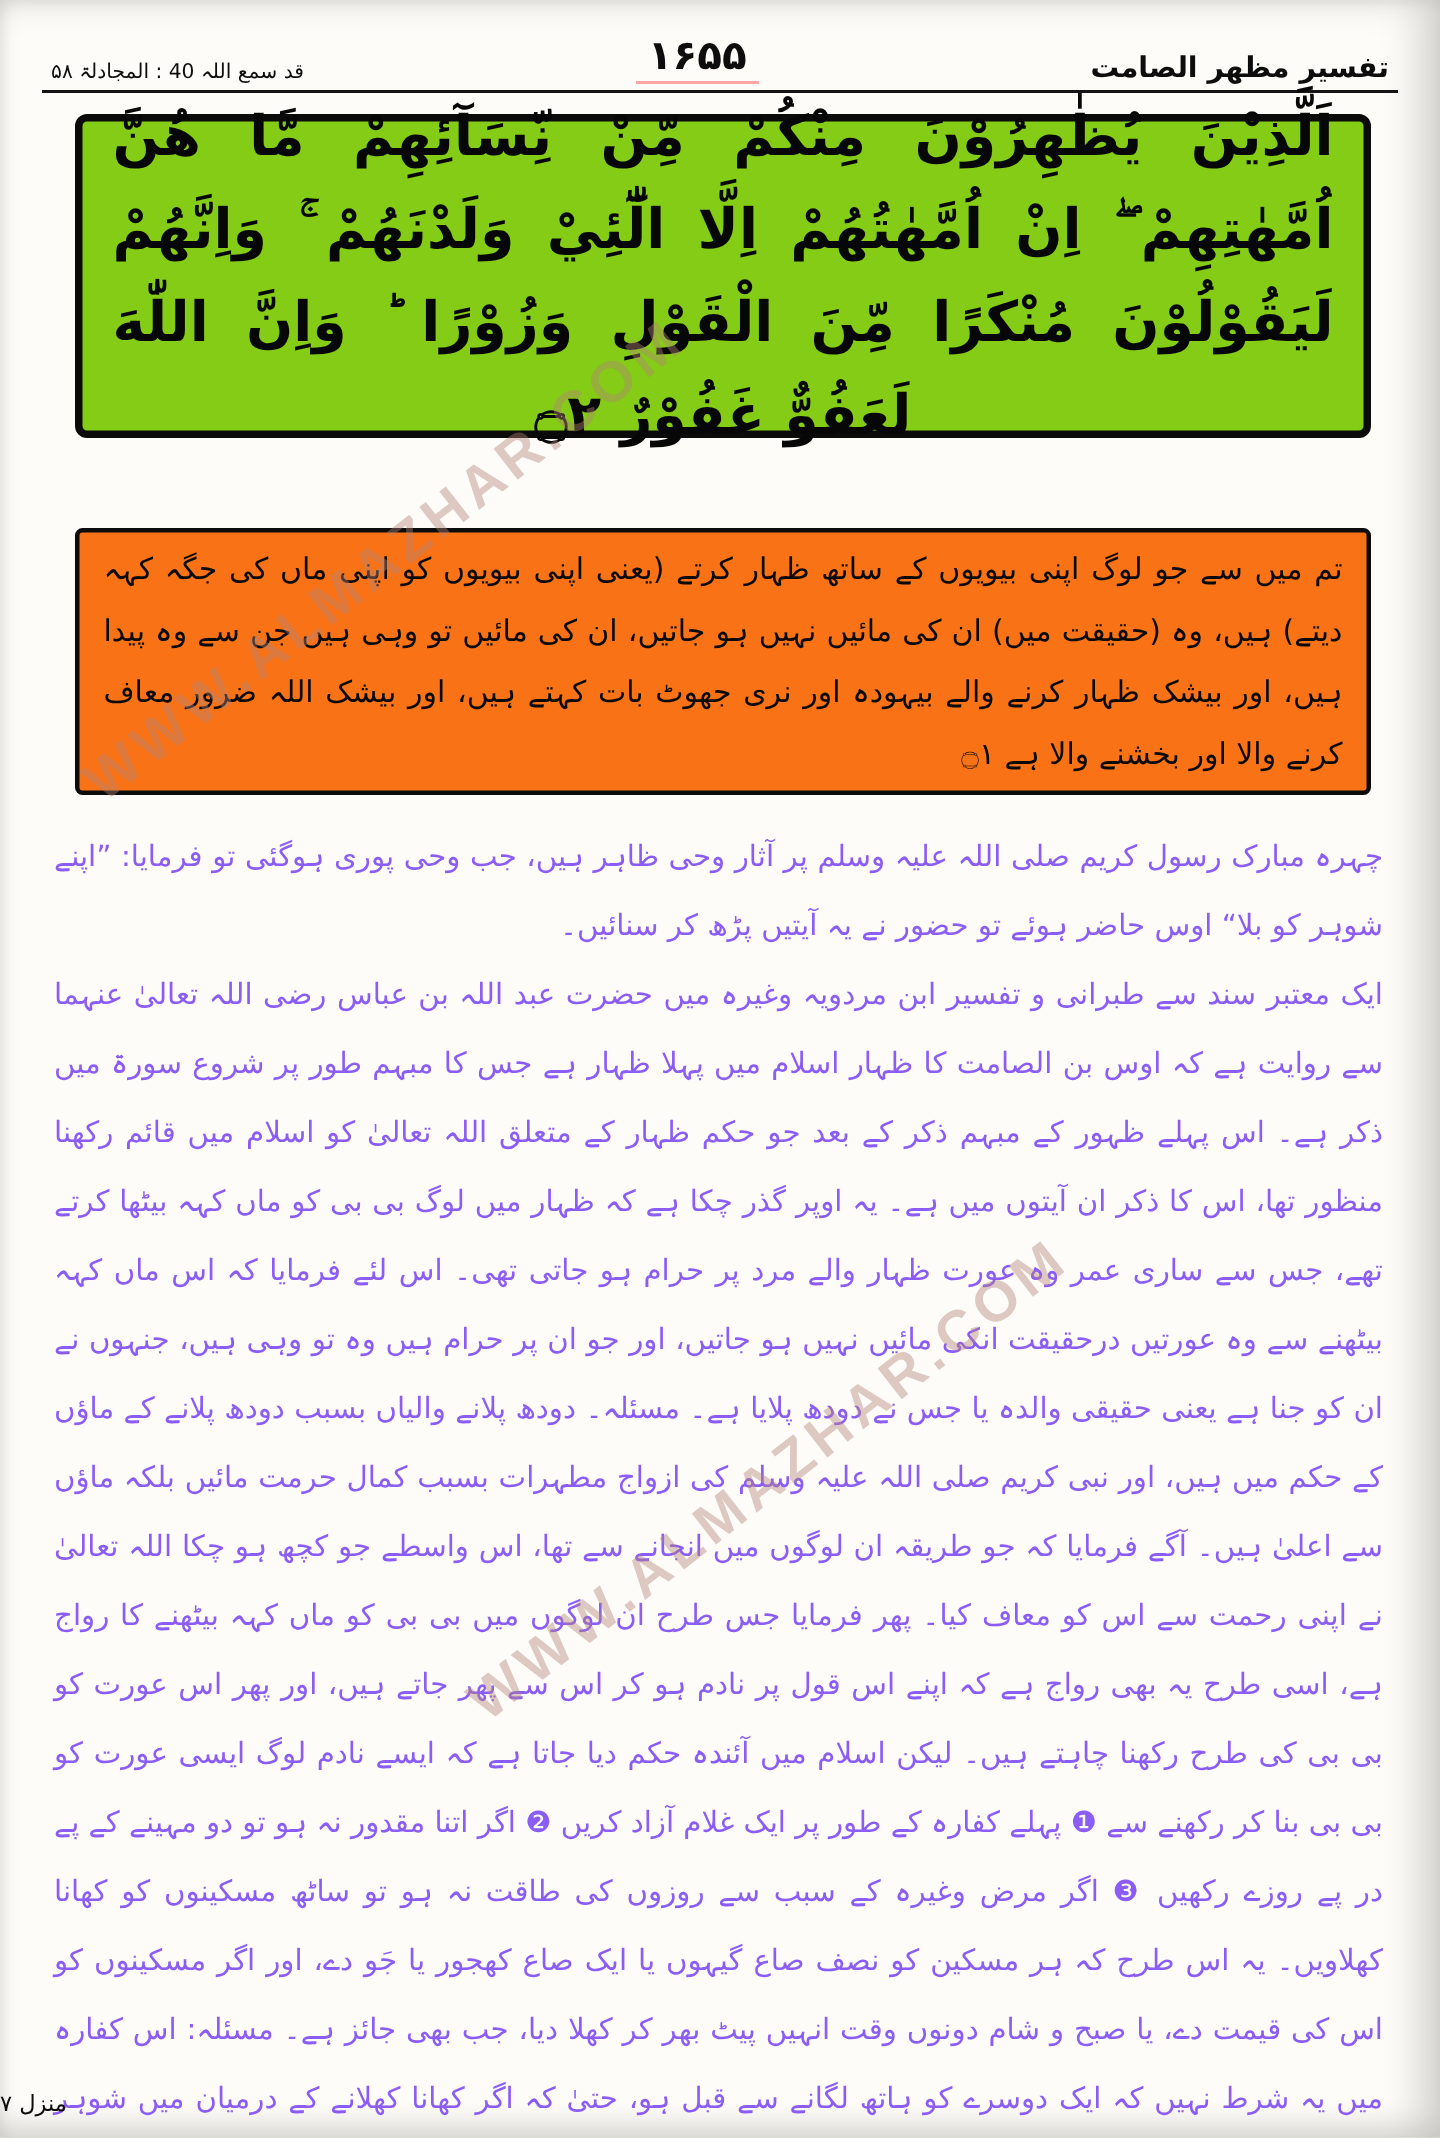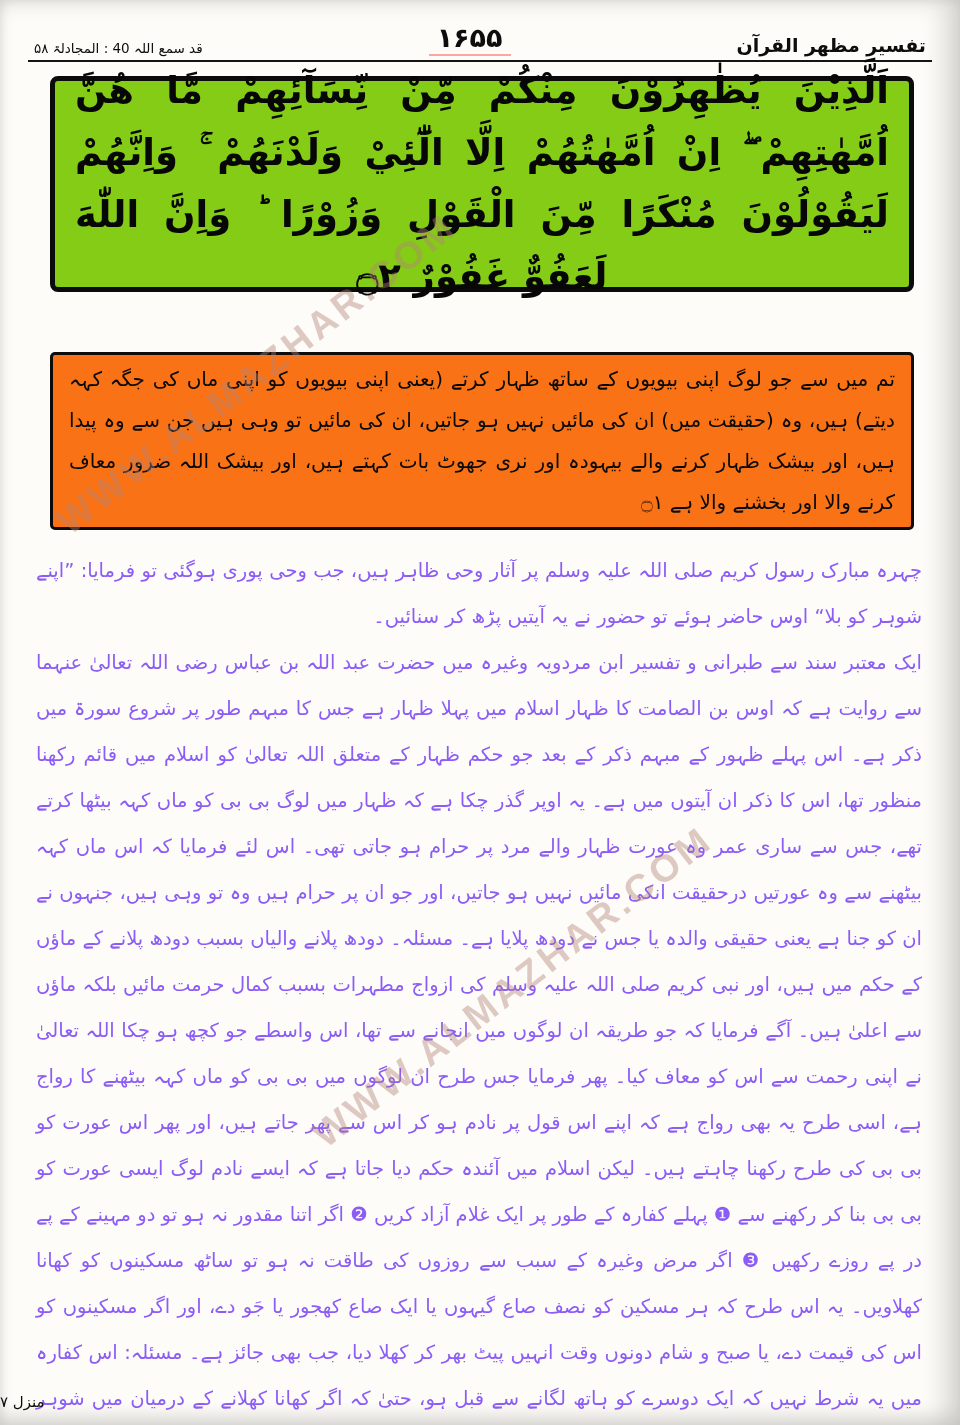--- a/index.html
+++ b/index.html
@@ -61,21 +61,21 @@
 </style>
 </head>
 <body>
 
 <div class="page">
 
   <div class="watermark wm1">WWW.ALMAZHAR.COM</div>
   <div class="watermark wm2">WWW.ALMAZHAR.COM</div>
 
   <div class="header">
-    <span class="title">تفسير مظهر القرآن</span>
+    <span class="title">تفسير مظهر الصامت</span>
     <span class="pageno">۱۶۵۵</span>
     <span class="juz">قد سمع اللہ 40 : المجادلۃ ۵۸</span>
   </div>
   <div class="header-rule"></div>
 
   <div class="quran-box">
     <p class="quran-text">اَلَّذِيْنَ يُظٰهِرُوْنَ مِنْكُمْ مِّنْ نِّسَآئِهِمْ مَّا هُنَّ اُمَّهٰتِهِمْ ۖ اِنْ اُمَّهٰتُهُمْ اِلَّا الّٰٓئِيْ وَلَدْنَهُمْ ۚ وَاِنَّهُمْ لَيَقُوْلُوْنَ مُنْكَرًا مِّنَ الْقَوْلِ وَزُوْرًا ؕ وَاِنَّ اللّٰهَ لَعَفُوٌّ غَفُوْرٌ ۝۲</p>
   </div>
 
   <div class="trans-box">

